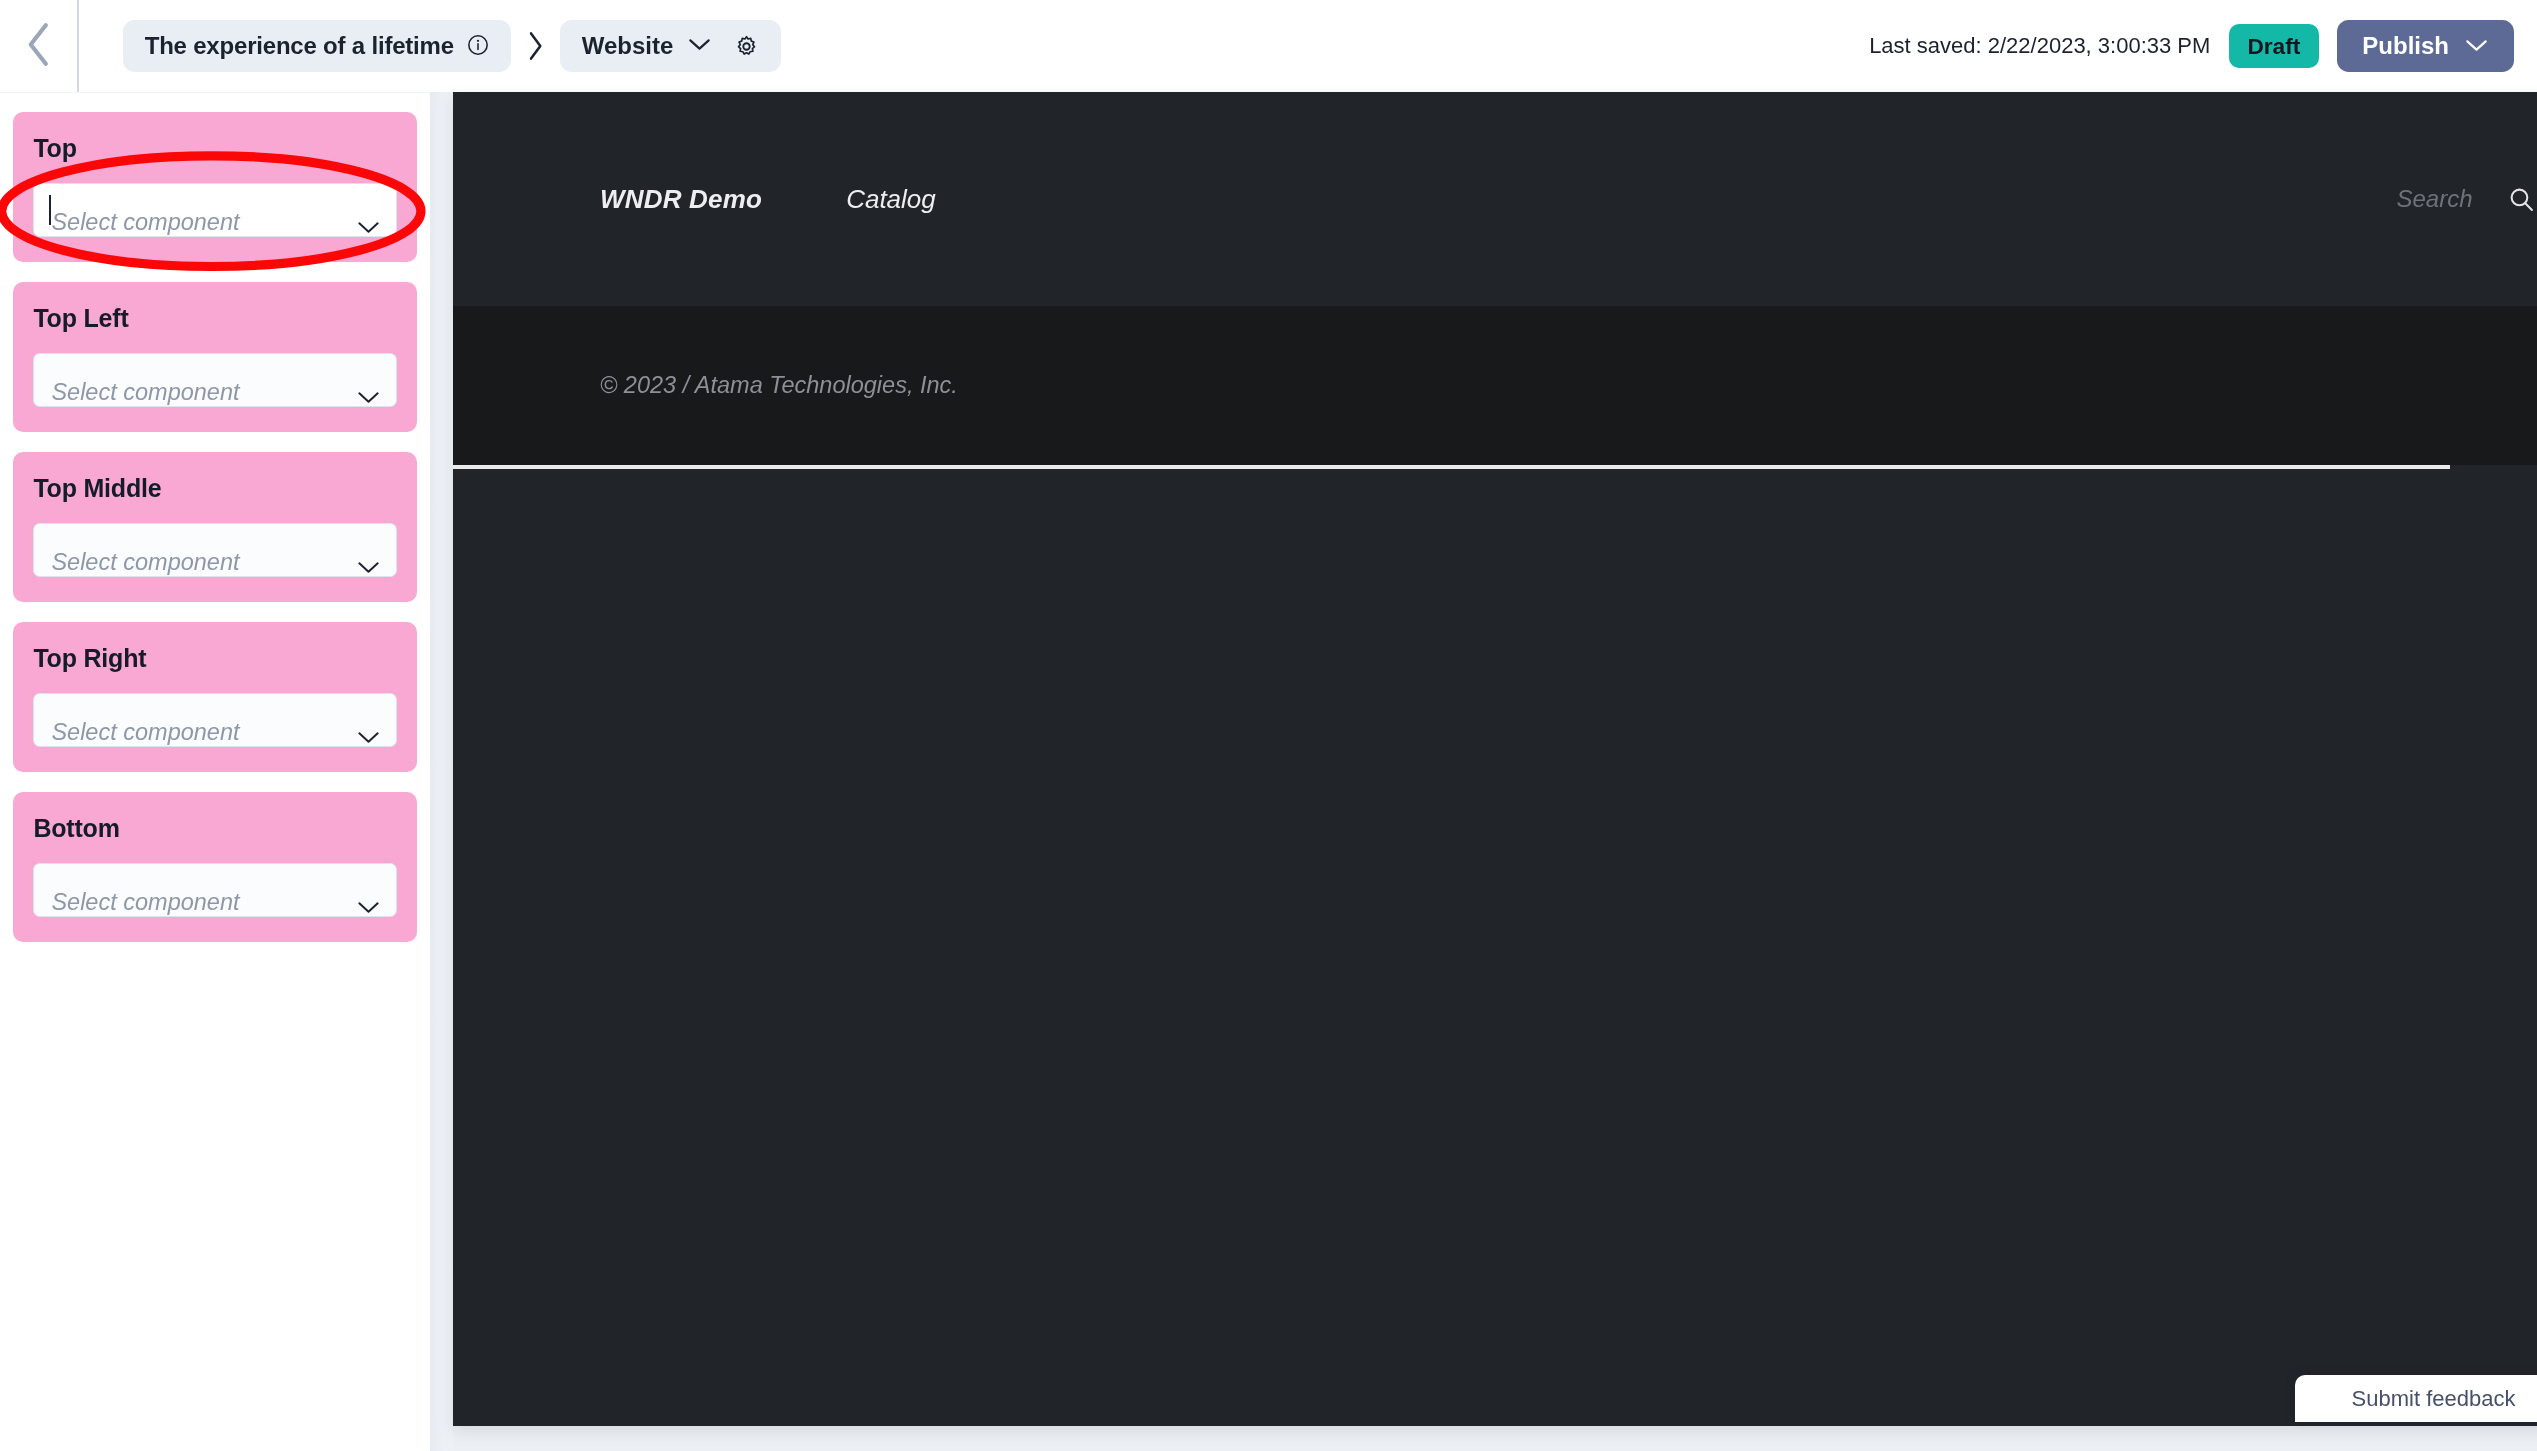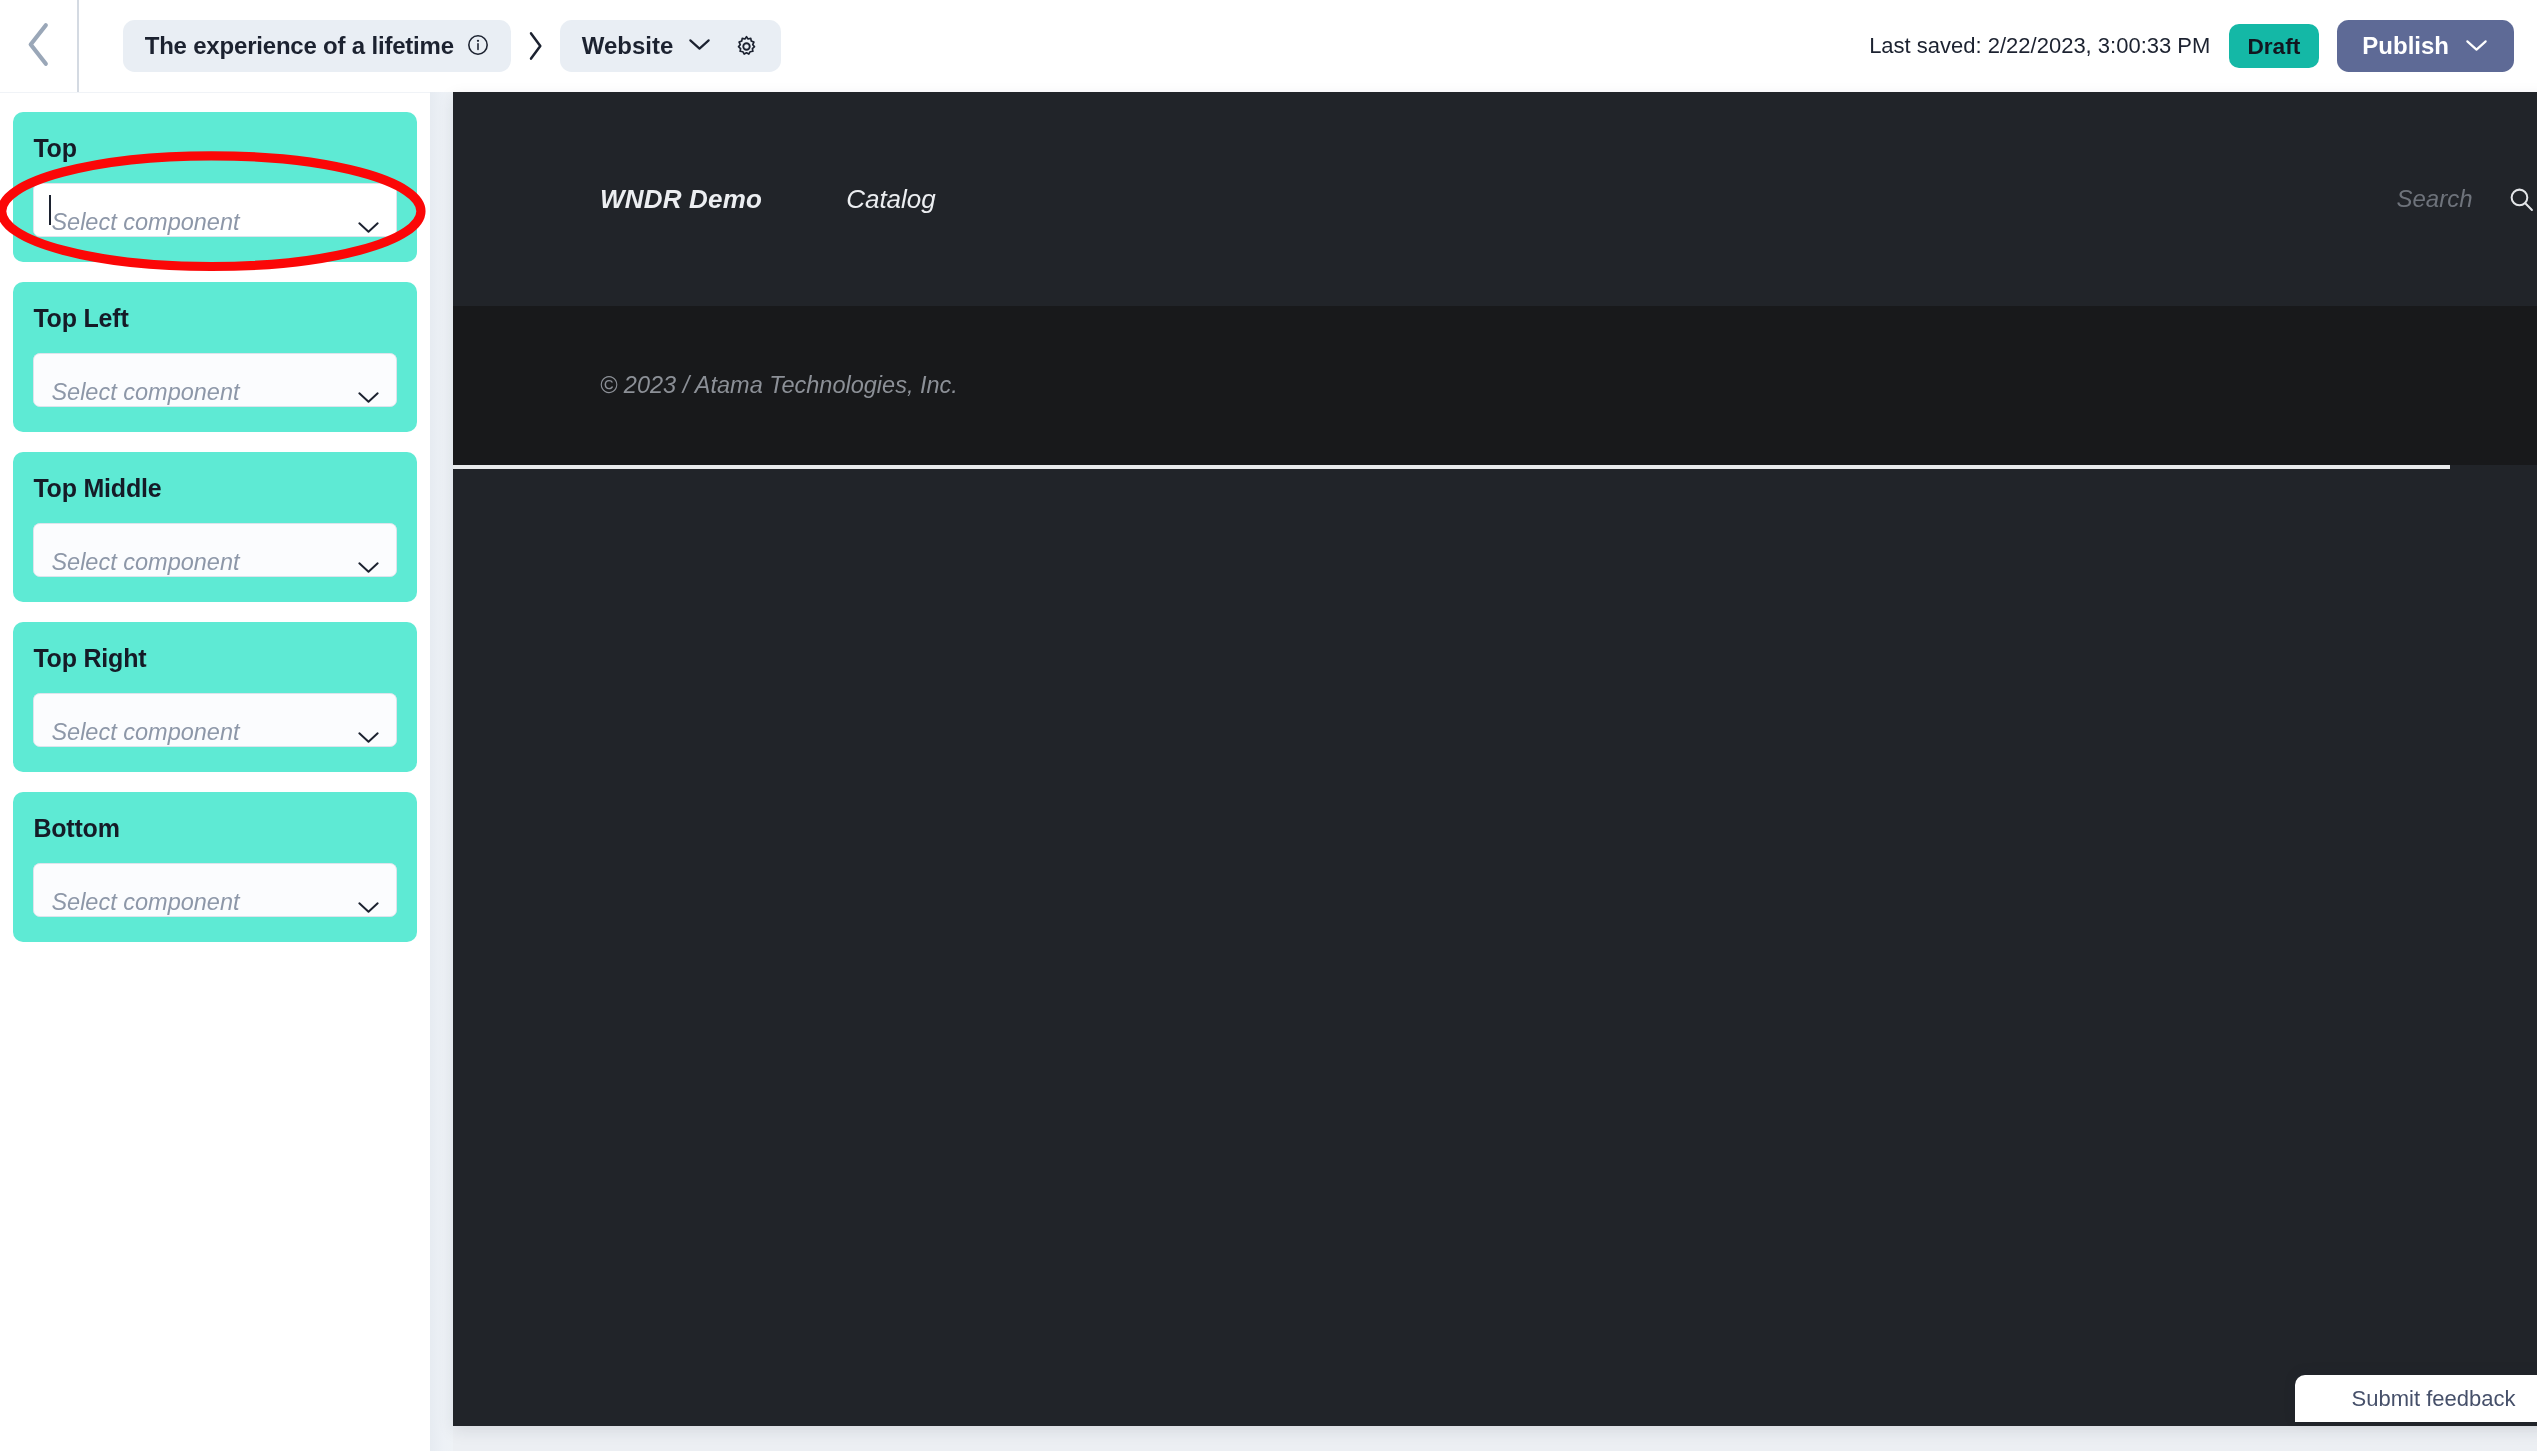--- a/index.html
+++ b/index.html
@@ -46,21 +46,21 @@
     color: #ffffff; font-size: 24px; font-weight: 700; cursor: pointer;
   }
 
   
   .sidebar {
     position: absolute; left: 0; top: 92px; width: 430px; height: 1338px;
     background: #ffffff; padding: 18.5px 13.4px 0 13.4px;
     border-top: 1.7px solid #f0f3f7;
   }
   .section-card {
-    background: #5eead4; border-radius: 10px; padding: 22px 20px 25px 20px;
+    background: #f9a8d4; border-radius: 10px; padding: 22px 20px 25px 20px;
     margin-bottom: 20px;
   }
   .section-label {
     font-size: 25px; font-weight: 700; color: #151b27; margin-bottom: 20px;
     letter-spacing: -0.2px;
   }
   .select-box {
     background: #fbfcfe; border: 1.7px solid #dde4ec; border-radius: 6.7px;
     height: 54px; display: flex; align-items: flex-end; justify-content: space-between;
     padding: 0 15px 0 17px; cursor: pointer; position: relative; font-style: italic;

